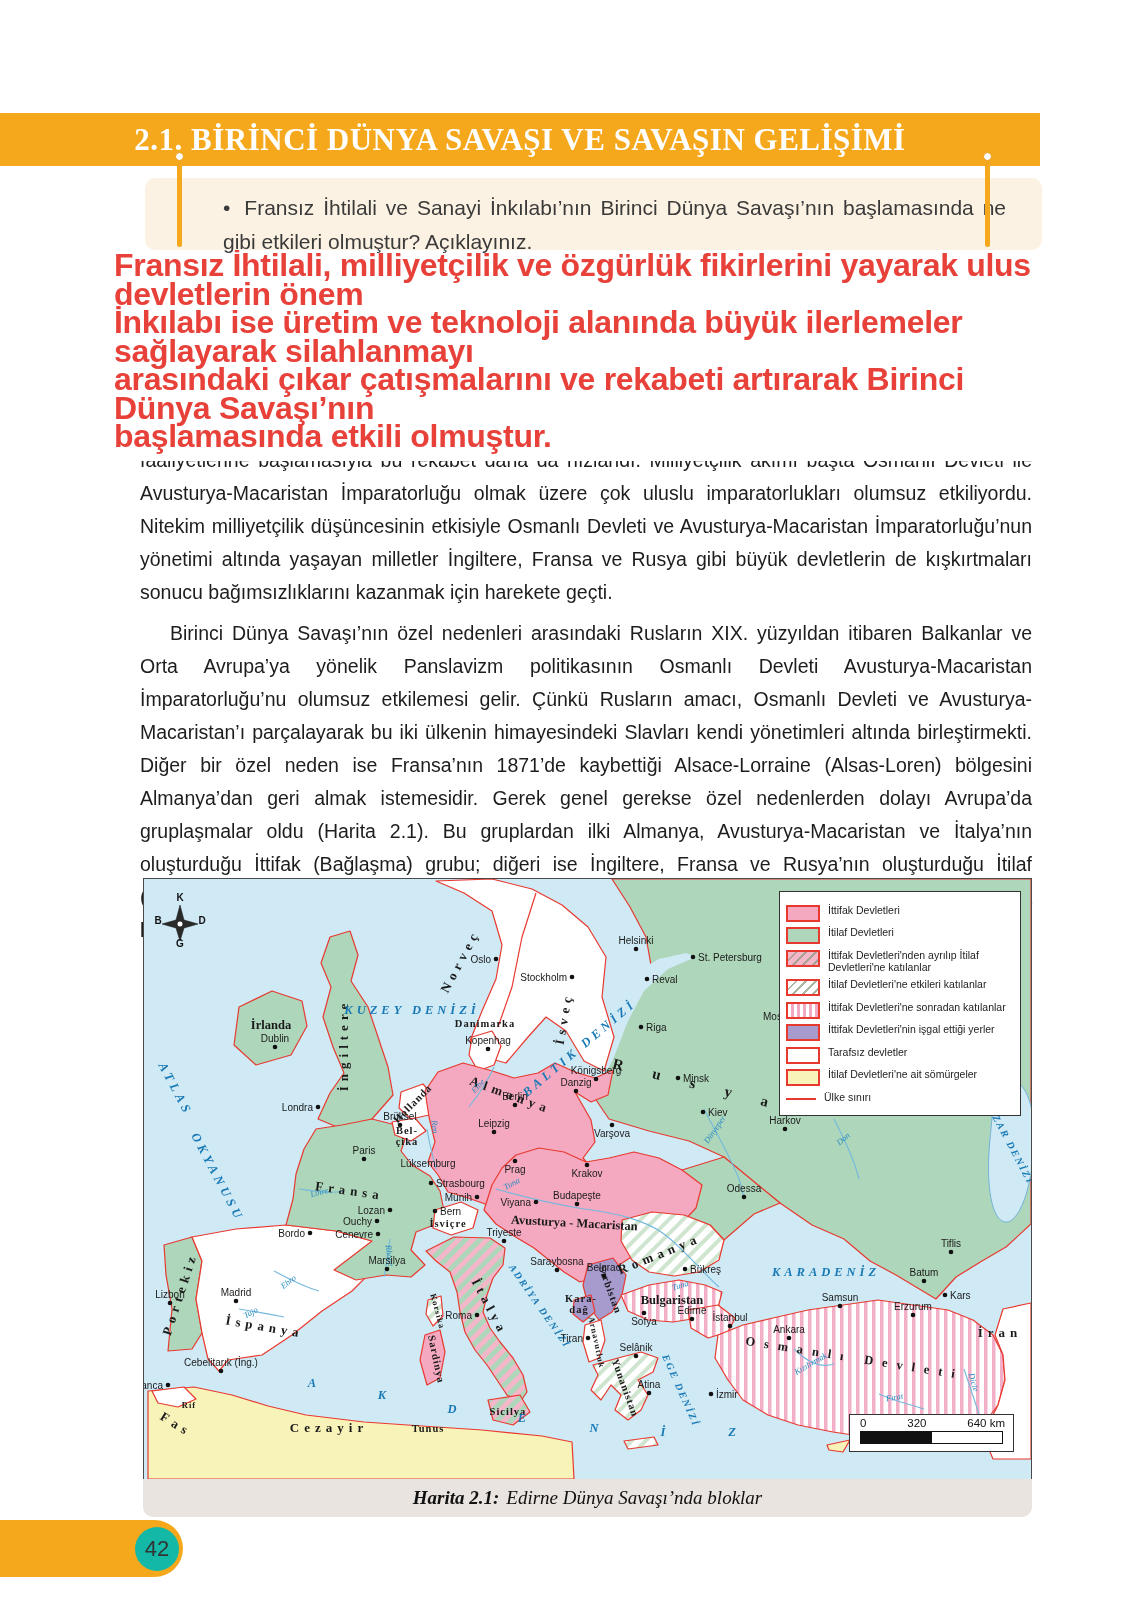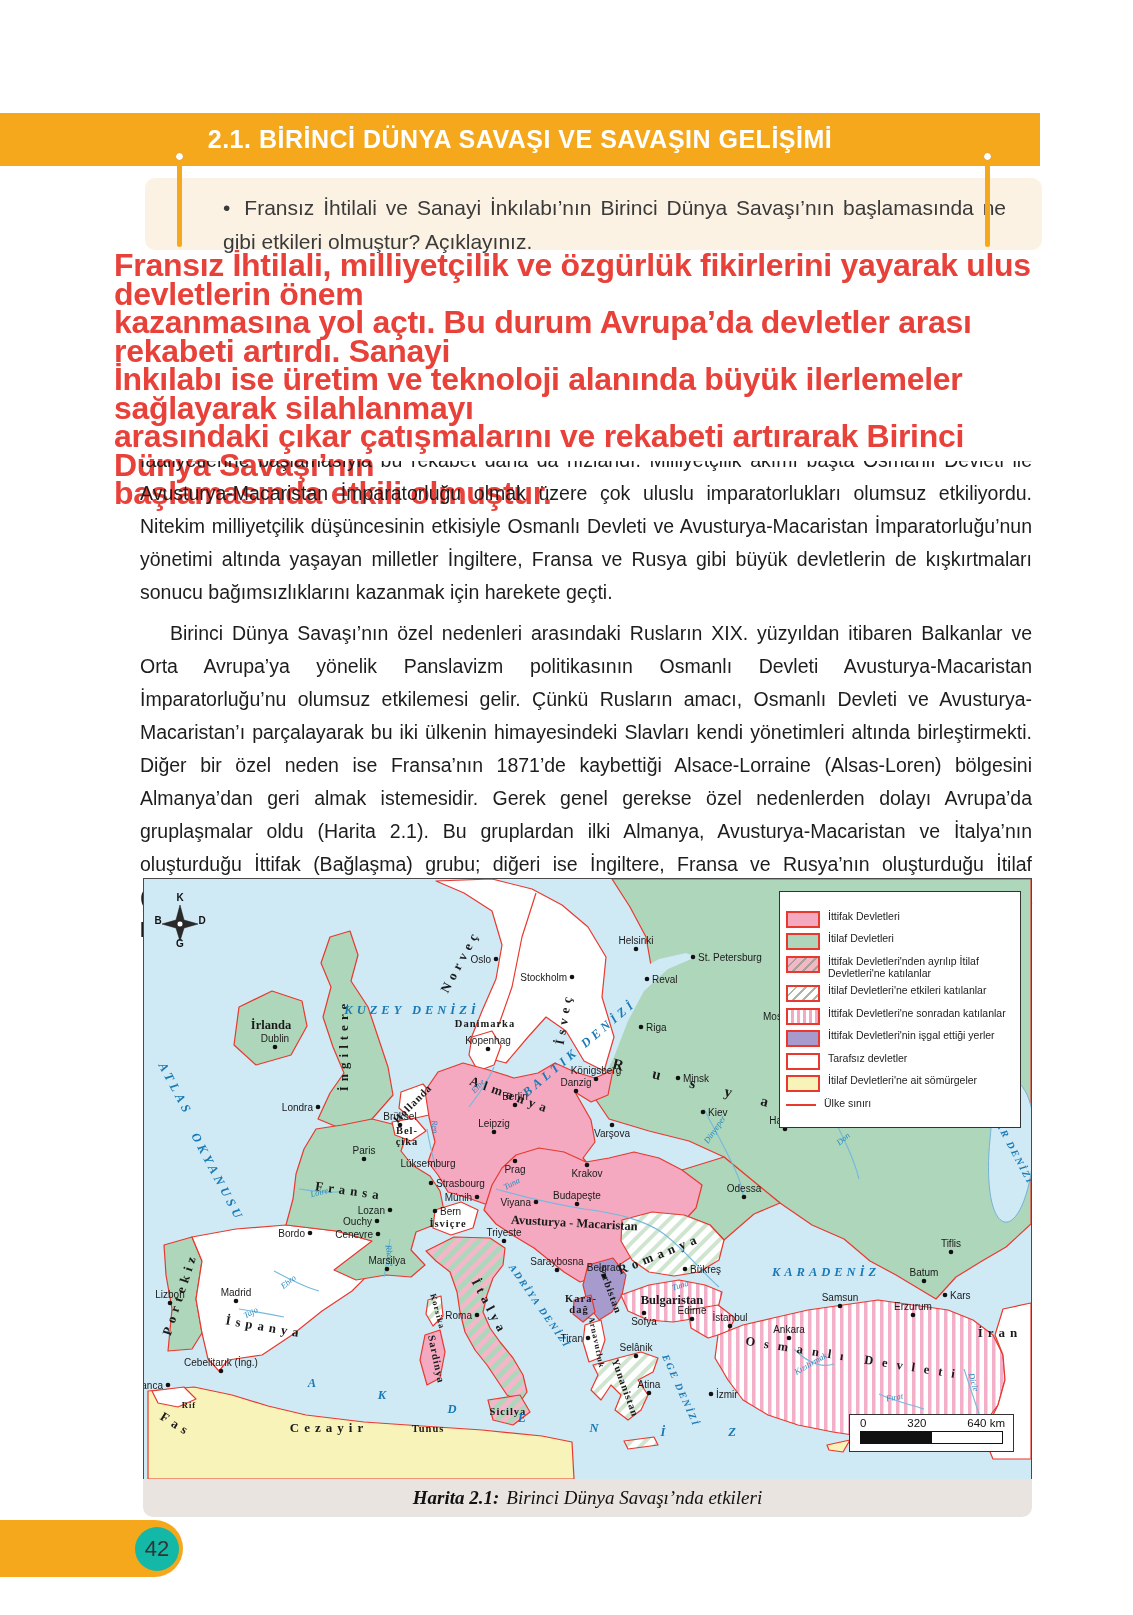--- a/index.html
+++ b/index.html
@@ -2,21 +2,21 @@
 <html><head>
 <meta charset="utf-8">
 <style>
   html,body{margin:0;padding:0;background:#fff;}
   .page{position:relative;width:1133px;height:1615px;background:#fff;overflow:hidden;
         font-family:"Liberation Sans",sans-serif;}
 
   
   .band{position:absolute;top:113px;left:0;width:1040px;height:53px;background:#f5a81c;
         display:flex;align-items:center;justify-content:center;}
-  .band .ttl{color:#fff;font-family:Liberation Sans, sans-serif;font-weight:bold;font-size:25px;letter-spacing:.5px;}
+  .band .ttl{color:#fff;font-family:Liberation Serif, serif;font-weight:bold;font-size:31px;letter-spacing:.5px;}
   .pin{position:absolute;width:5px;height:95px;top:152px;background:#f5a81c;border-radius:3px;z-index:3;}
   .pin::before{content:"";position:absolute;top:0;left:-2.5px;width:7px;height:7px;background:#fff;
         border:1.5px solid #e8960f;border-radius:50%;}
   .pin.p1{left:177px;} .pin.p2{left:985px;}
 
   
   .qbox{position:absolute;top:178px;left:145px;width:897px;height:72px;background:#fcf2e3;
         border-radius:10px;z-index:2;}
   .qtext{margin:13px 36px 0 78px;font-size:21px;line-height:34px;color:#3a3a3a;text-align:justify;}
   .qtext .blt{margin-right:14px;}
@@ -46,21 +46,21 @@
   text.xs{font-size:8.5px;letter-spacing:1px;}
   text.sea{font-family:"Liberation Serif",serif;font-style:italic;font-weight:bold;fill:#1879b5;
            font-size:12.5px;text-anchor:middle;letter-spacing:4px;}
   text.sea.sm{font-size:10px;letter-spacing:2px;}
   text.river{font-family:"Liberation Serif",serif;font-style:italic;font-weight:normal;fill:#2a8bc0;
            font-size:8.5px;text-anchor:middle;letter-spacing:0;}
   text.compass{font-size:10px;font-weight:bold;text-anchor:middle;fill:#111;}
 
   
   .legend{position:absolute;top:12px;right:10px;width:228px;background:#fff;border:1px solid #333;
-          padding:13px 6px;z-index:5;}
+          padding:7px 6px;z-index:5;}
   .lg-row{display:flex;align-items:flex-start;margin:4.5px 0;}
   .sw{flex:0 0 30px;height:13px;border:2px solid #e8392f;margin-right:8px;margin-top:1px;background:#fff;}
   .sw-pink{background:#f4a9c0;} .sw-green{background:#aed6ba;}
   .sw-pinkhatch{background:repeating-linear-gradient(135deg,#f3b7c9 0 5px,#a9a294 5px 7px);}
   .sw-whitehatch{background:repeating-linear-gradient(135deg,#fff 0 5px,#aab8a4 5px 7px);}
   .sw-pinkvert{background:repeating-linear-gradient(90deg,#fff 0 3px,#f2a9c4 3px 6px);}
   .sw-purple{background:#a79bce;} .sw-white{background:#fff;} .sw-yellow{background:#f8f3b8;}
   .sw-line{border:none;background:none;height:0;border-top:2.5px solid #e8392f;margin-top:7px;}
   .lg-tx{font-size:10.5px;line-height:12.5px;color:#222;}
 
@@ -99,21 +99,20 @@
   <div class="pin p2"></div>
 
   <div class="qbox">
     <div class="qtext">
       <span class="blt">•</span><span>Fransız İhtilali ve Sanayi İnkılabı’nın Birinci Dünya Savaşı’nın başlamasında ne gibi etkileri olmuştur? Açıklayınız.</span>
     </div>
   </div>
 
   <div class="answer">
     <div>Fransız İhtilali, milliyetçilik ve özgürlük fikirlerini yayarak ulus devletlerin önem</div>
-    <div>kazanmasına yol açtı. Bu durum Avrupa’da devletler arası rekabeti artırdı. Sanayi</div>
     <div>İnkılabı ise üretim ve teknoloji alanında büyük ilerlemeler sağlayarak silahlanmayı</div>
     <div>arasındaki çıkar çatışmalarını ve rekabeti artırarak Birinci Dünya Savaşı’nın</div>
     <div>başlamasında etkili olmuştur.</div>
   </div>
 
   <div class="bodytxt">
     <div class="clip">
       <p>faaliyetlerine başlamasıyla bu rekabet daha da hızlandı. Milliyetçilik akımı başta Osmanlı Devleti ile Avusturya-Macaristan İmparatorluğu olmak üzere çok uluslu imparatorlukları olumsuz etkiliyordu. Nitekim milliyetçilik düşüncesinin etkisiyle Osmanlı Devleti ve Avusturya-Macaristan İmparatorluğu’nun yönetimi altında yaşayan milletler İngiltere, Fransa ve Rusya gibi büyük devletlerin de kışkırtmaları sonucu bağımsızlıklarını kazanmak için harekete geçti.</p>
     </div>
     <p class="p2">Birinci Dünya Savaşı’nın özel nedenleri arasındaki Rusların XIX. yüzyıldan itibaren Balkanlar ve Orta Avrupa’ya yönelik Panslavizm politikasının Osmanlı Devleti Avusturya-Macaristan İmparatorluğu’nu olumsuz etkilemesi gelir. Çünkü Rusların amacı, Osmanlı Devleti ve Avusturya-Macaristan’ı parçalayarak bu iki ülkenin himayesindeki Slavları kendi yönetimleri altında birleştirmekti. Diğer bir özel neden ise Fransa’nın 1871’de kaybettiği Alsace-Lorraine (Alsas-Loren) bölgesini Almanya’dan geri almak istemesidir. Gerek genel gerekse özel nedenlerden dolayı Avrupa’da gruplaşmalar oldu (Harita 2.1). Bu gruplardan ilki Almanya, Avusturya-Macaristan ve İtalya’nın oluşturduğu İttifak (Bağlaşma) grubu; diğeri ise İngiltere, Fransa ve Rusya’nın oluşturduğu İtilaf (Anlaşma) grubuydu. Ancak İtalya, savaşın başlamasından bir süre sonra İtilaf Devletleri grubuna katıldı (1915).</p>
@@ -532,20 +531,20 @@
         <span>0</span>
         <span>320</span>
         <span>640 km</span>
       </div>
       <div class="bar"></div>
     </div>
   </div>
 
   <div class="caption">
     <span class="cb">Harita 2.1:</span>
-    <span class="ci">Birinci Dünya Savaşı’nda etkileri</span>
+    <span class="ci">Edirne Dünya Savaşı’nda bloklar</span>
   </div>
 
   <div class="pagetab">
     <div class="pagenum">42</div>
   </div>
 
 </div>
 
 </body></html>

